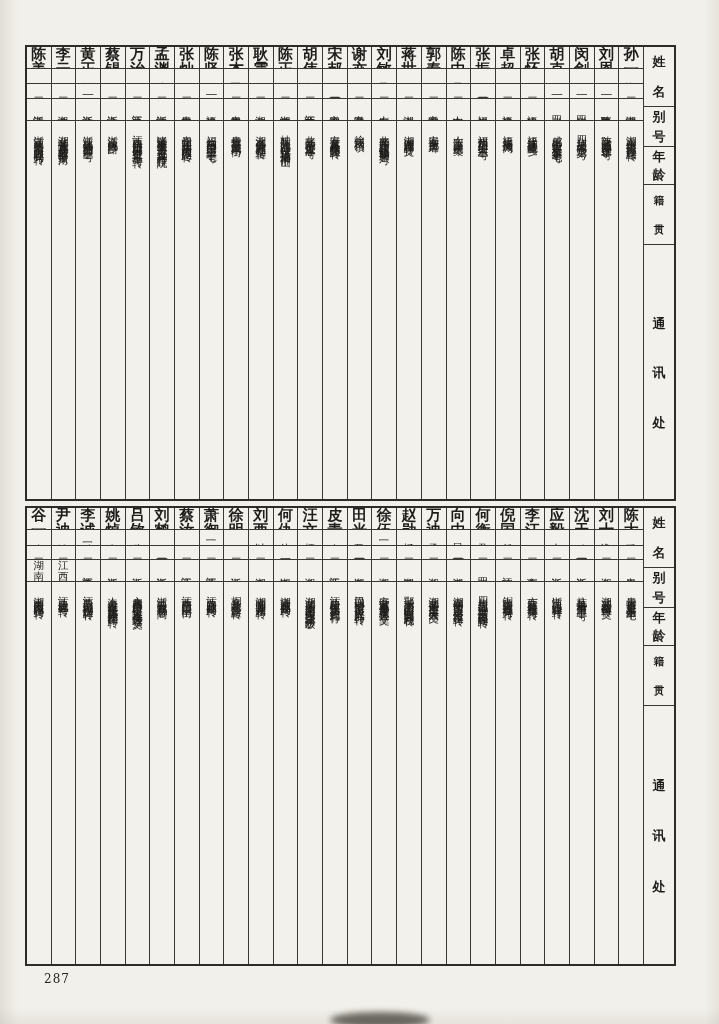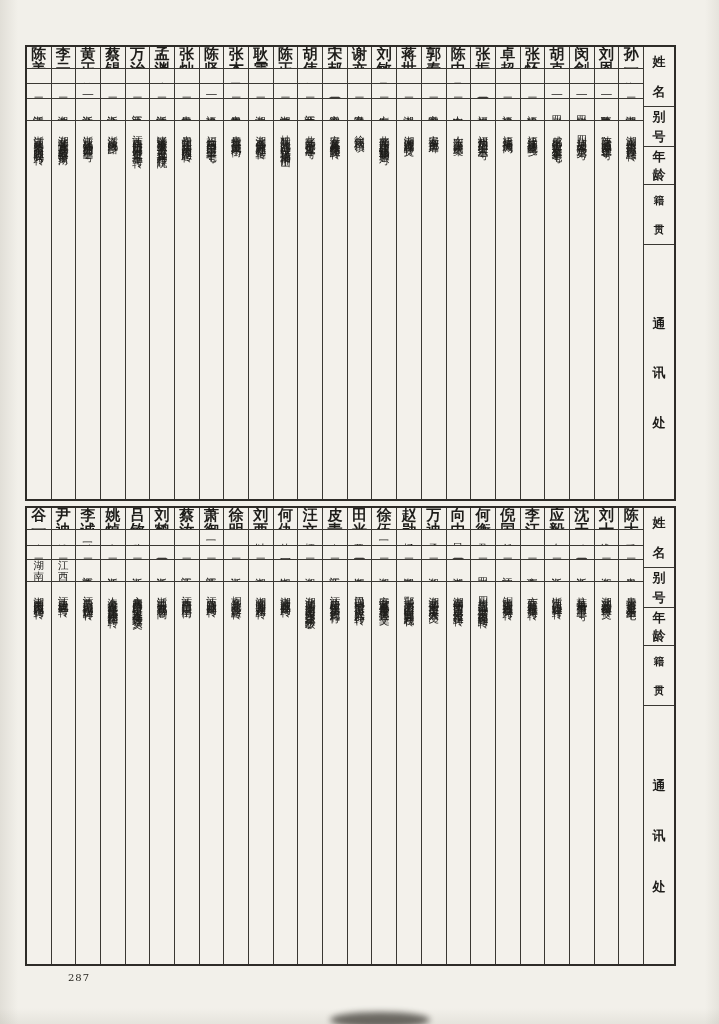--- a/index.html
+++ b/index.html
@@ -60,22 +60,22 @@
   .spread{
     display:flex; flex-direction:column; justify-content:space-around;
     align-items:center; height:100%; width:100%; box-sizing:border-box;
   }
   .name  .spread span{ font-size:15px; font-weight:bold; line-height:1; }
   .native.cell .spread span{ font-size:10.5px; line-height:1; }
   .header-col .spread span{ font-size:13px; font-weight:bold; line-height:1; }
   .header-col .cell.address .spread{ padding:48px 0; }
 
   .page-number{
-    position:absolute; left:68px; top:972px;
-    font-size:10px; letter-spacing:1px; color:#26241f;
+    position:absolute; left:44px; top:972px;
+    font-size:12px; letter-spacing:1px; color:#26241f;
   }
   .scan-smudge{
     position:absolute; left:330px; bottom:-4px; width:100px; height:16px;
     background:#53504a; border-radius:50%; filter:blur(3px); opacity:.85;
   }
 </style>
 </head>
 <body>
 
 <div class="page">

